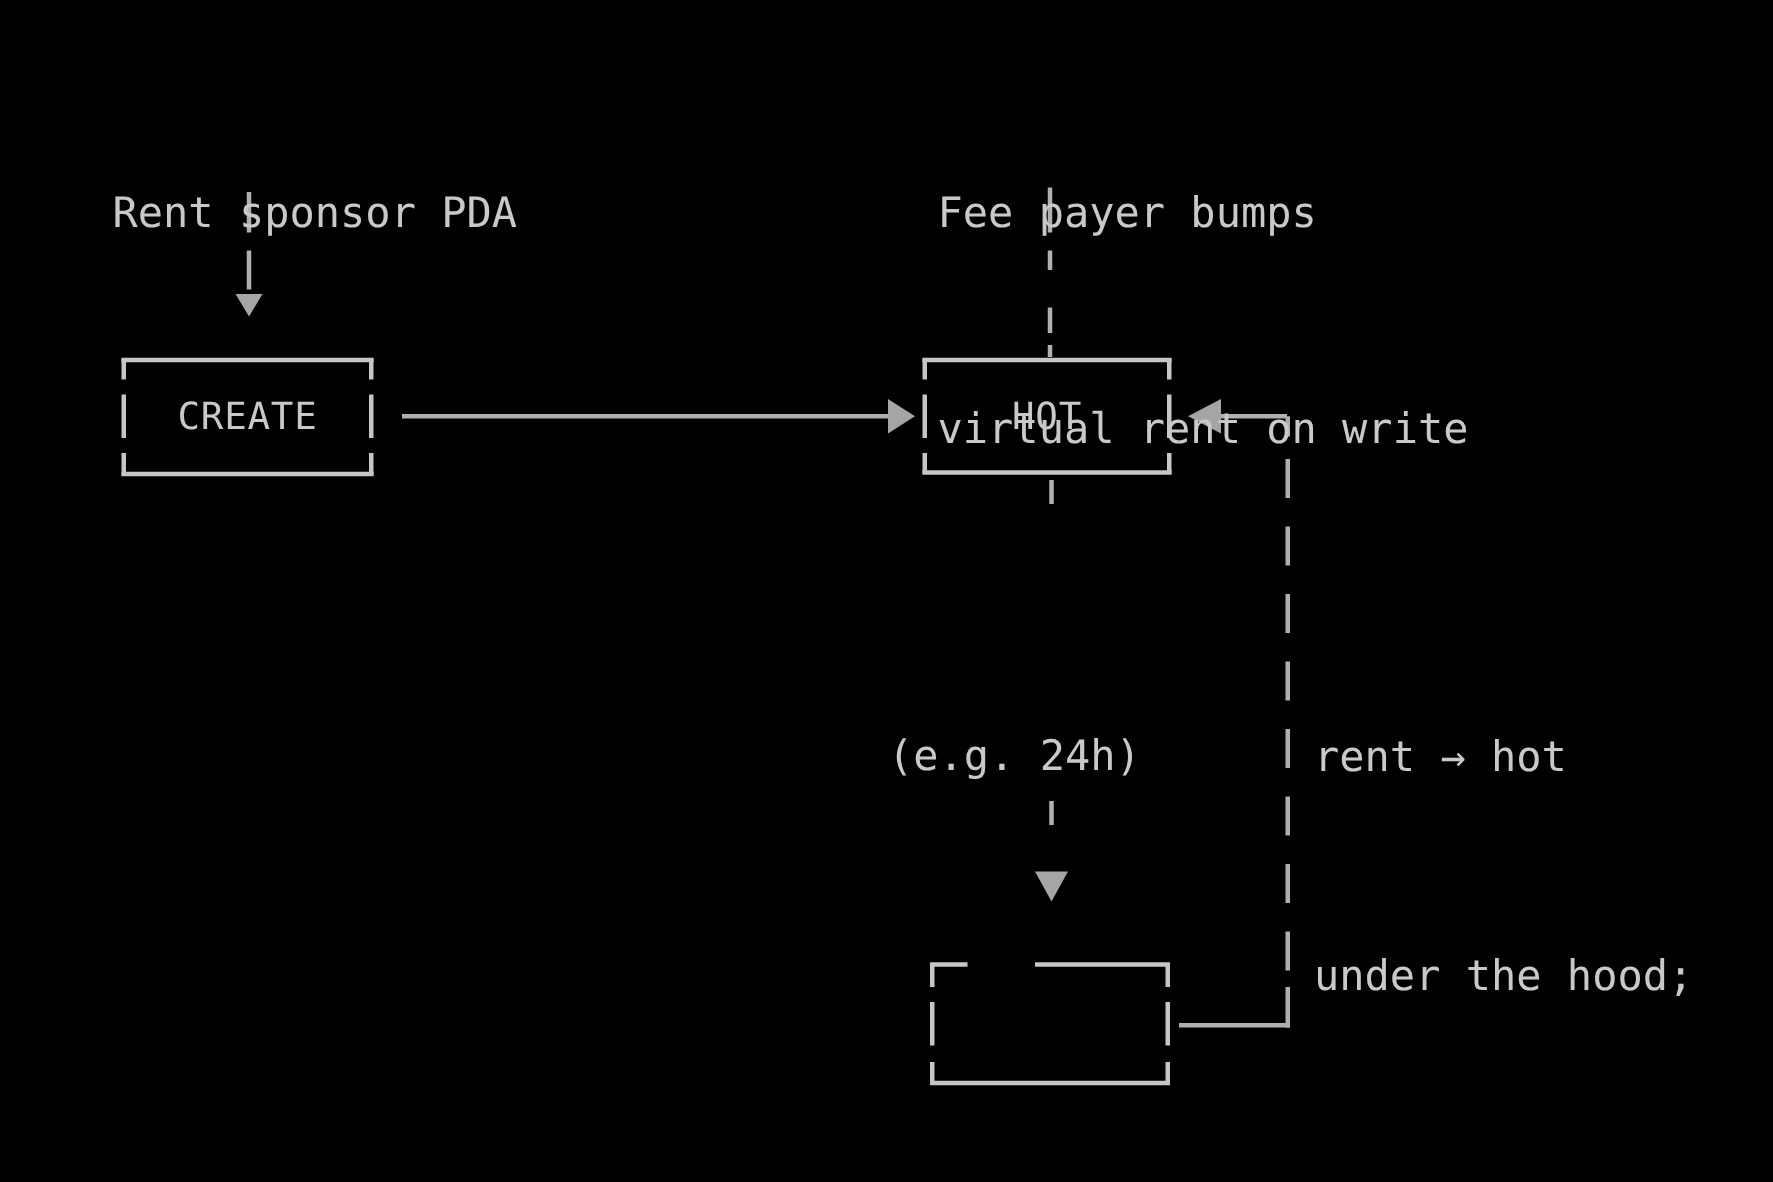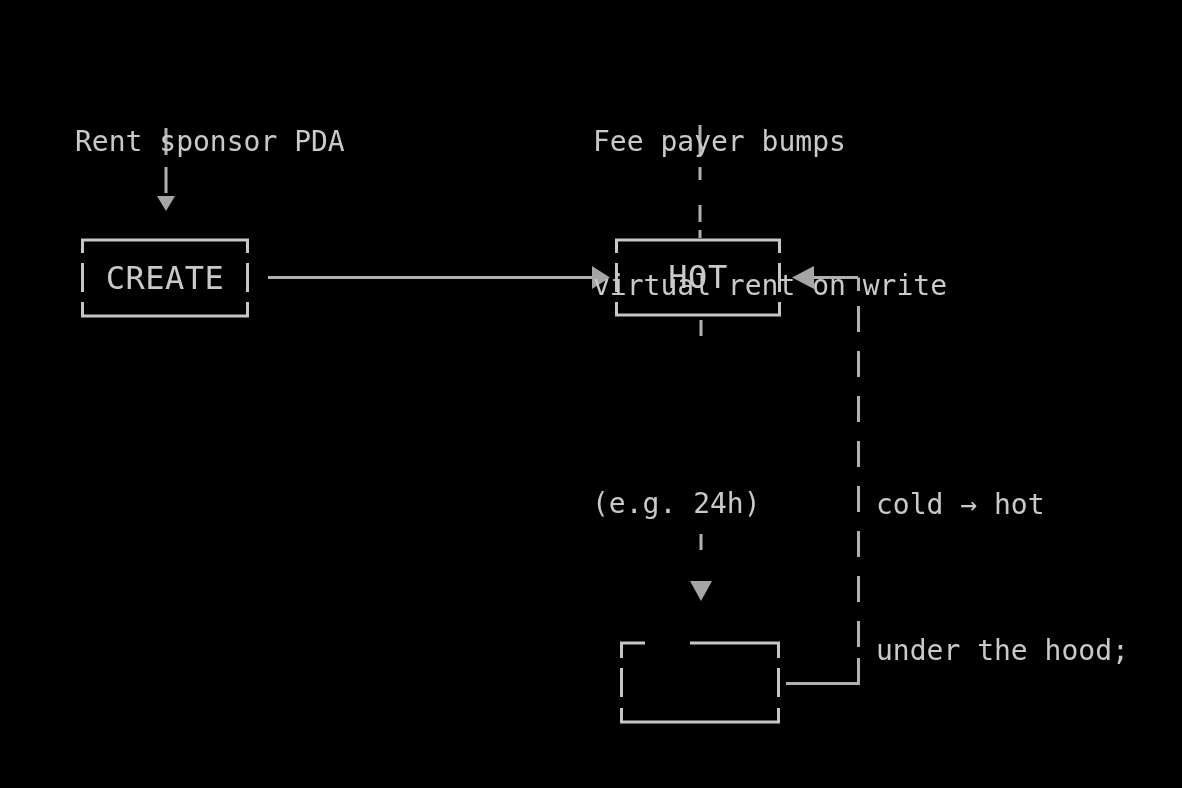--- a/index.html
+++ b/index.html
@@ -41,21 +41,21 @@
     color: #c9c9c9;
     white-space: pre;
   }
   .block div { white-space: pre; }
   .loopback-block { line-height: 48.5px; }
   .node-label {
     position: absolute;
     display: flex;
     align-items: center;
     justify-content: center;
-    font-size: 32px;
+    font-size: 25px;
     color: #c9c9c9;
     letter-spacing: 0.5px;
   }
 </style>
 </head>
 <body>
 
 <div id="canvas">
 
   <svg id="wires" width="1182" height="788" viewBox="0 0 1182 788">
@@ -107,31 +107,31 @@
       <line class="conn" x1="858.5" y1="306" x2="858.5" y2="652" stroke-dasharray="26 19"></line>
       <line class="conn" x1="858.5" y1="658" x2="858.5" y2="685"></line>
       <line class="conn" x1="786" y1="683.5" x2="860" y2="683.5"></line>
     </g>
   </svg>
 
   <div class="block" style="left:75px; top:22px;">
     <div>Rent sponsor PDA</div>
   </div>
 
-  <div class="block" style="left:593px; top:22px;">
+  <div class="block" style="left:625px; top:22px;">
     <div>Fee payer bumps</div>
     <div>virtual rent on write</div>
   </div>
 
   <div class="block" style="left:592px; top:384px;">
     <div>(e.g. 24h)</div>
   </div>
 
   <div class="block loopback-block" style="left:876px; top:384px;">
-    <div>cold → hot</div>
+    <div>rent → hot</div>
     <div>under the hood;</div>
     
     
   </div>
 
   <div class="node-label" style="left:80px; top:239px; width:170px; height:77px;">CREATE</div>
   <div class="node-label" style="left:614px; top:239px; width:168px; height:76px;">HOT</div>
 
 </div>
 

